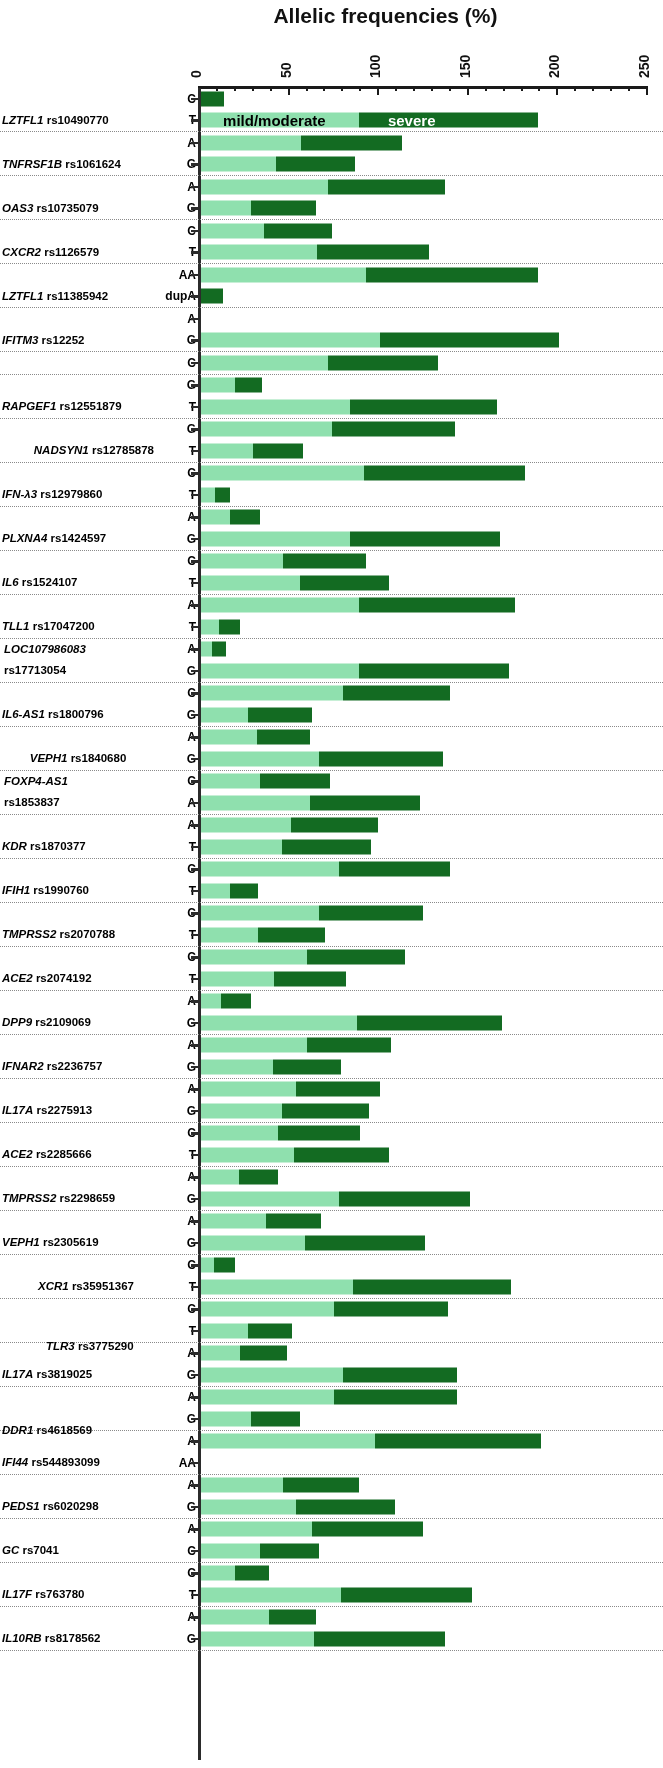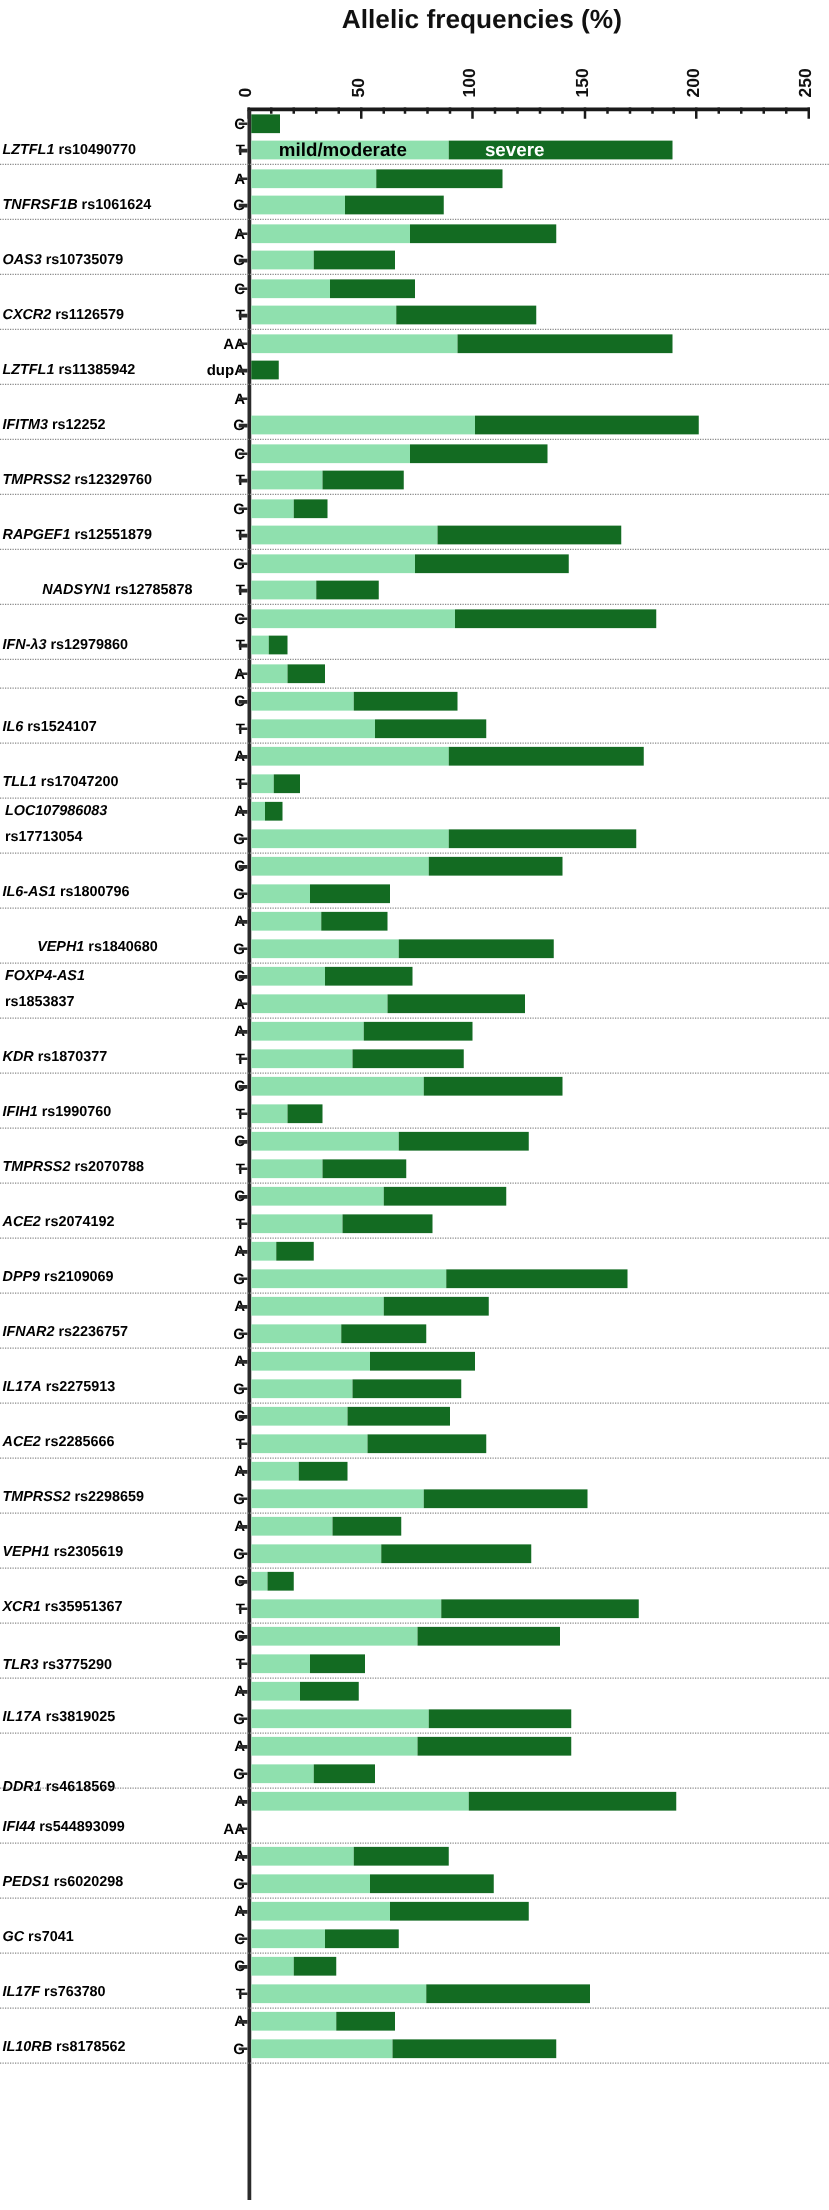--- a/index.html
+++ b/index.html
@@ -192,26 +192,20 @@
           <div class="allele-tick"></div>
           <div class="bar"><span class="seg mild" style="width: 179.2px;"></span><span class="seg severe" style="width: 179.2px;"></span></div>
         </div>
       </div>
       <div class="group">
         <div class="row">
           <div class="allele">C</div>
           <div class="allele-tick"></div>
           <div class="bar"><span class="seg mild" style="width: 127.232px;"></span><span class="seg severe" style="width: 109.312px;"></span></div>
         </div>
-        <div class="row">
-          <div class="gene-label" style="top: 4px;"><span class="ital">TMPRSS2</span><span class="rsid"> rs12329760</span></div>
-          <div class="allele">T</div>
-          <div class="allele-tick"></div>
-          <div class="bar"><span class="seg mild" style="width: 57.344px;"></span><span class="seg severe" style="width: 64.512px;"></span></div>
-        </div>
       </div>
       <div class="group">
         <div class="row">
           <div class="allele">G</div>
           <div class="allele-tick"></div>
           <div class="bar"><span class="seg mild" style="width: 34.048px;"></span><span class="seg severe" style="width: 26.88px;"></span></div>
         </div>
         <div class="row">
           <div class="gene-label" style="top: 4px;"><span class="ital">RAPGEF1</span><span class="rsid"> rs12551879</span></div>
           <div class="allele">T</div>
@@ -244,20 +238,26 @@
           <div class="allele-tick"></div>
           <div class="bar"><span class="seg mild" style="width: 14.336px;"></span><span class="seg severe" style="width: 14.336px;"></span></div>
         </div>
       </div>
       <div class="group">
         <div class="row">
           <div class="allele">A</div>
           <div class="allele-tick"></div>
           <div class="bar"><span class="seg mild" style="width: 28.672px;"></span><span class="seg severe" style="width: 30.464px;"></span></div>
         </div>
+        <div class="row">
+          <div class="gene-label" style="top: 4px;"><span class="ital">PLXNA4</span><span class="rsid"> rs1424597</span></div>
+          <div class="allele">G</div>
+          <div class="allele-tick"></div>
+          <div class="bar"><span class="seg mild" style="width: 148.736px;"></span><span class="seg severe" style="width: 150.528px;"></span></div>
+        </div>
       </div>
       <div class="group">
         <div class="row">
           <div class="allele">C</div>
           <div class="allele-tick"></div>
           <div class="bar"><span class="seg mild" style="width: 82.432px;"></span><span class="seg severe" style="width: 82.432px;"></span></div>
         </div>
         <div class="row">
           <div class="gene-label" style="top: 4px;"><span class="ital">IL6</span><span class="rsid"> rs1524107</span></div>
           <div class="allele">T</div>
@@ -462,34 +462,34 @@
           <div class="bar"><span class="seg mild" style="width: 103.936px;"></span><span class="seg severe" style="width: 120.064px;"></span></div>
         </div>
       </div>
       <div class="group">
         <div class="row">
           <div class="allele">C</div>
           <div class="allele-tick"></div>
           <div class="bar"><span class="seg mild" style="width: 12.544px;"></span><span class="seg severe" style="width: 21.504px;"></span></div>
         </div>
         <div class="row">
-          <div class="gene-label" style="top: 4px;"><span class="ital">XCR1</span><span class="rsid"> rs35951367</span></div>
+          <div class="gene-label" style="top: 4px; margin-left: 36px;"><span class="ital">XCR1</span><span class="rsid"> rs35951367</span></div>
           <div class="allele">T</div>
           <div class="allele-tick"></div>
           <div class="bar"><span class="seg mild" style="width: 152.32px;"></span><span class="seg severe" style="width: 157.696px;"></span></div>
         </div>
       </div>
       <div class="group">
         <div class="row">
           <div class="allele">C</div>
           <div class="allele-tick"></div>
           <div class="bar"><span class="seg mild" style="width: 132.608px;"></span><span class="seg severe" style="width: 114.688px;"></span></div>
         </div>
         <div class="row">
-          <div class="gene-label" style="top: 6px;"><span class="ital">TLR3</span><span class="rsid"> rs3775290</span></div>
+          <div class="gene-label" style="top: 20px; margin-left: 44px;"><span class="ital">TLR3</span><span class="rsid"> rs3775290</span></div>
           <div class="allele">T</div>
           <div class="allele-tick"></div>
           <div class="bar"><span class="seg mild" style="width: 46.592px;"></span><span class="seg severe" style="width: 44.8px;"></span></div>
         </div>
       </div>
       <div class="group">
         <div class="row">
           <div class="allele">A</div>
           <div class="allele-tick"></div>
           <div class="bar"><span class="seg mild" style="width: 39.424px;"></span><span class="seg severe" style="width: 46.592px;"></span></div>

